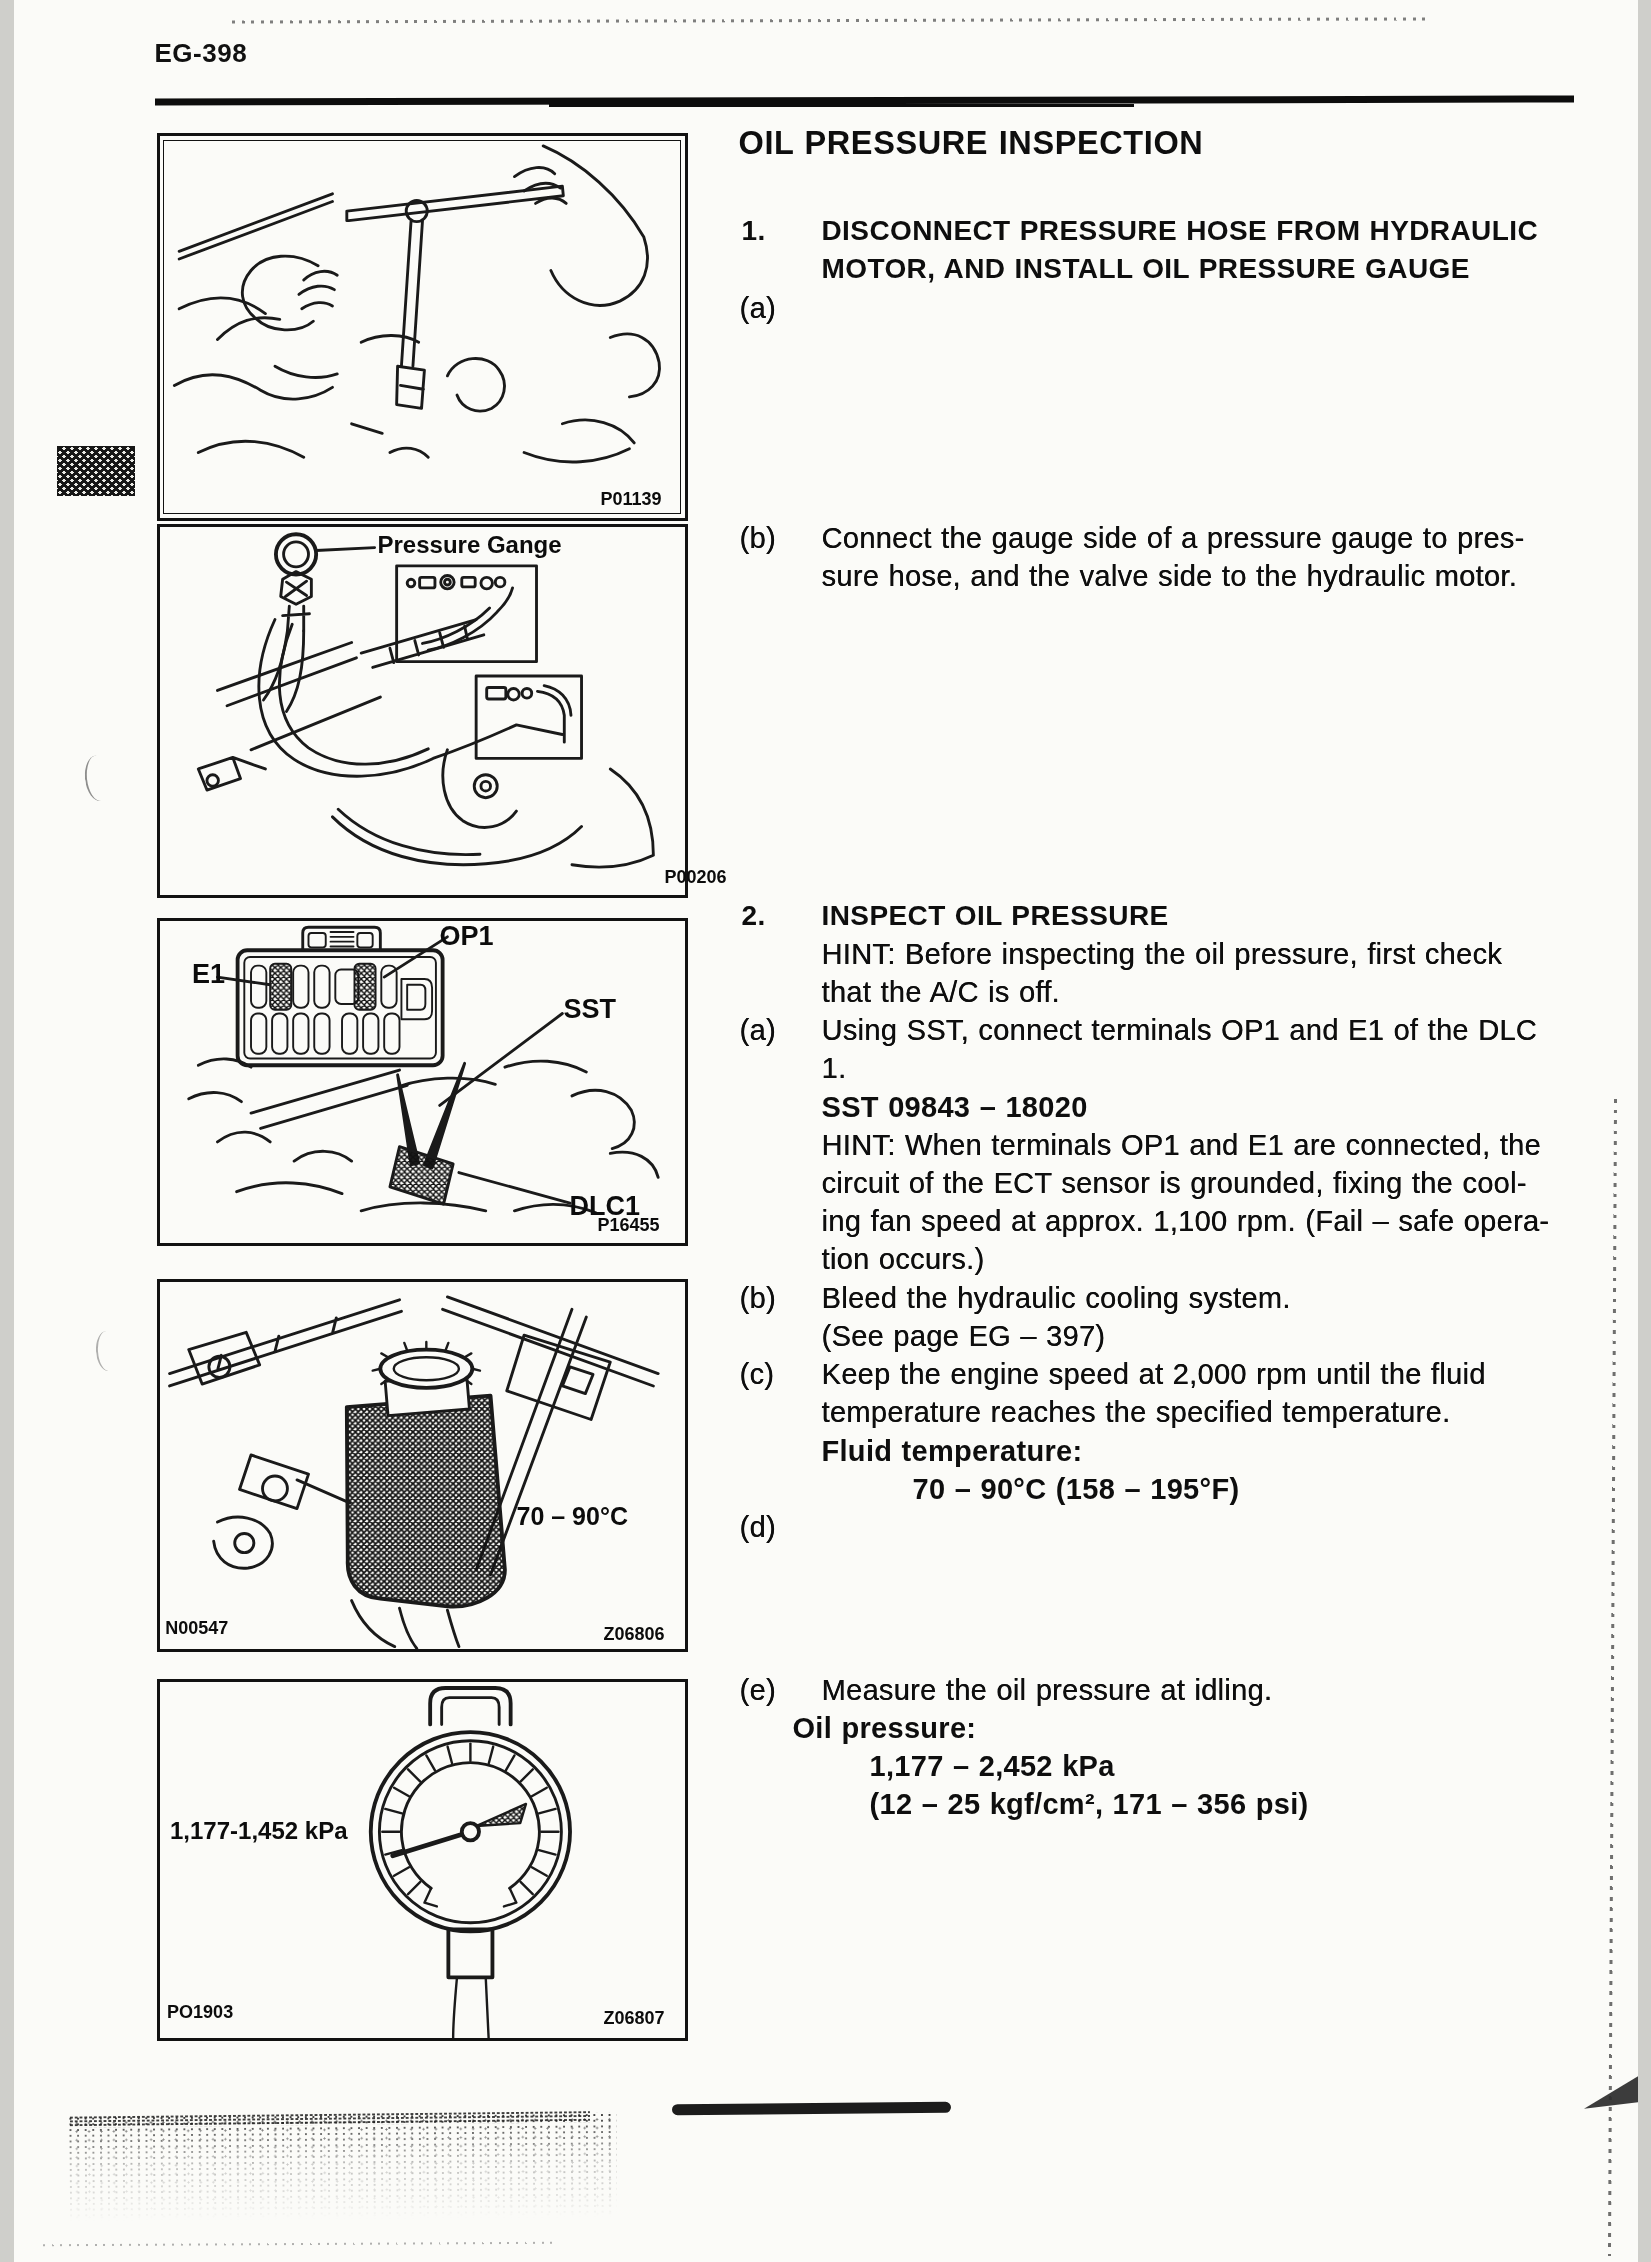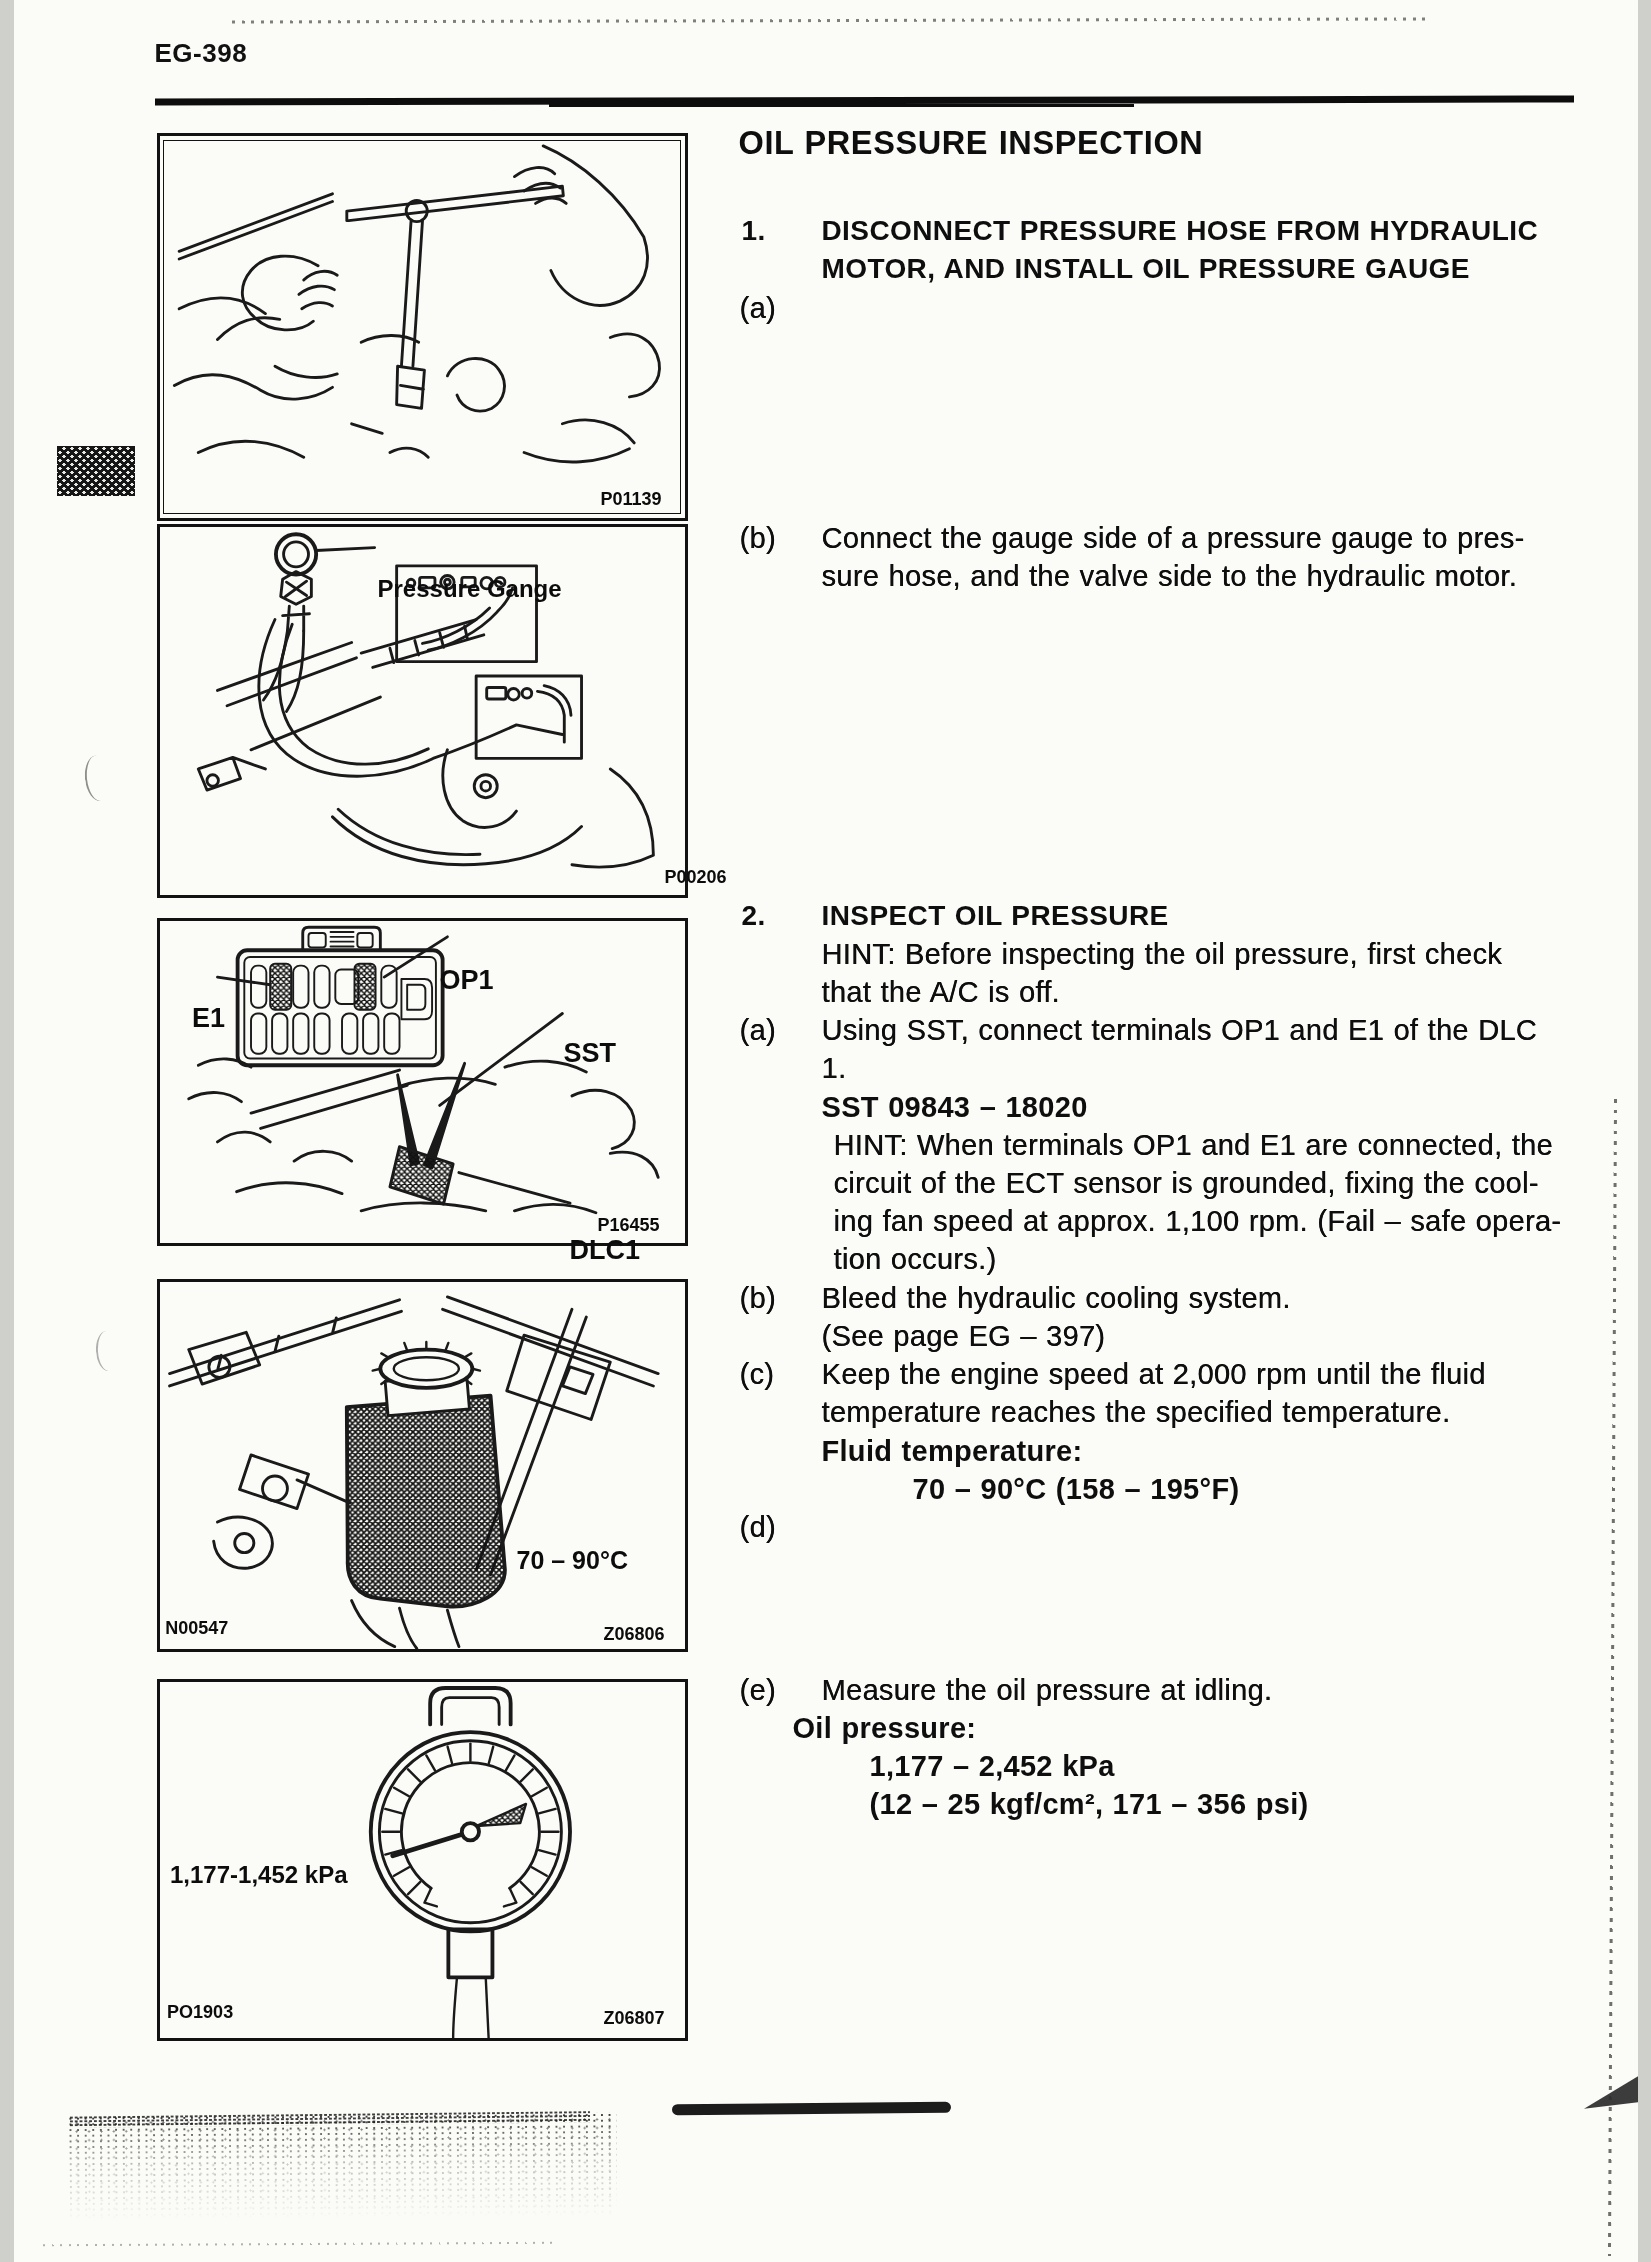--- a/index.html
+++ b/index.html
@@ -34,21 +34,21 @@
         background:repeating-linear-gradient(90deg,#666 0 1.9px,transparent 1.9px 8.6px);transform:rotate(-.3deg);}
   
   .hdr-num{position:absolute;left:141px;top:38px;font-size:26px;font-weight:700;letter-spacing:0.5px;}
   .hdr-title{position:absolute;left:559px;top:63px;font-size:26px;font-weight:700;letter-spacing:0.5px;}
   .hdr-rule{position:absolute;left:141px;top:97px;width:1419px;height:6.7px;background:#0d0d0d;transform:rotate(-.12deg);}
   .hdr-rule2{position:absolute;left:535px;top:104px;width:585px;height:2.9px;background:#0d0d0d;}
   
   .fig{position:absolute;left:143px;width:531px;border:3.8px solid #121212;background:#fbfbf8;box-sizing:border-box;}
   .fig-inner-line{position:absolute;inset:3.8px;border:1.9px solid #121212;pointer-events:none;}
   .fig svg{position:absolute;inset:0;width:100%;height:100%;}
-  .fig-label{position:absolute;font-weight:700;color:#0c0c0c;white-space:nowrap;margin-top:44px;}
+  .fig-label{position:absolute;font-weight:700;color:#0c0c0c;white-space:nowrap;}
   .fig-code{position:absolute;font-size:18px;font-weight:700;color:#0c0c0c;white-space:nowrap;}
   
   .t{position:absolute;font-size:29px;line-height:38px;letter-spacing:0.3px;word-spacing:1px;
      white-space:pre-line;color:#0e0e0e;text-shadow:0.3px 0 0 currentColor;}
   .b{font-weight:700;text-shadow:none;}
   .heading{font-size:28px;letter-spacing:0.4px;}
   .doc-title{font-size:32.5px;letter-spacing:0.6px;}
 </style>
 </head>
 <body>
@@ -273,21 +273,21 @@
   <div class="t b heading" style="left:728px;top:897px;">2.</div>
   <div class="t b heading" style="left:808px;top:897px;width:755px;">INSPECT OIL PRESSURE</div>
 
   <div class="t" style="left:808px;top:935px;width:755px;">HINT: Before inspecting the oil pressure, first check
 that the A/C is off.</div>
 
   <div class="t" style="left:726px;top:1011px;">(a)</div>
   <div class="t" style="left:808px;top:1011px;width:755px;">Using SST, connect terminals OP1 and E1 of the DLC
 1.</div>
   <div class="t b" style="left:808px;top:1088px;width:755px;">SST 09843 – 18020</div>
-  <div class="t" style="left:808px;top:1126px;width:755px;margin-left:12px;">HINT: When terminals OP1 and E1 are connected, the
+  <div class="t" style="left:808px;top:1126px;width:755px;">HINT: When terminals OP1 and E1 are connected, the
 circuit of the ECT sensor is grounded, fixing the cool-
 ing fan speed at approx. 1,100 rpm. (Fail – safe opera-
 tion occurs.)</div>
 
   <div class="t" style="left:726px;top:1279px;">(b)</div>
   <div class="t" style="left:808px;top:1279px;width:755px;">Bleed the hydraulic cooling system.
 (See page EG – 397)</div>
 
   <div class="t" style="left:726px;top:1355px;">(c)</div>
   <div class="t" style="left:808px;top:1355px;width:755px;">Keep the engine speed at 2,000 rpm until the fluid

